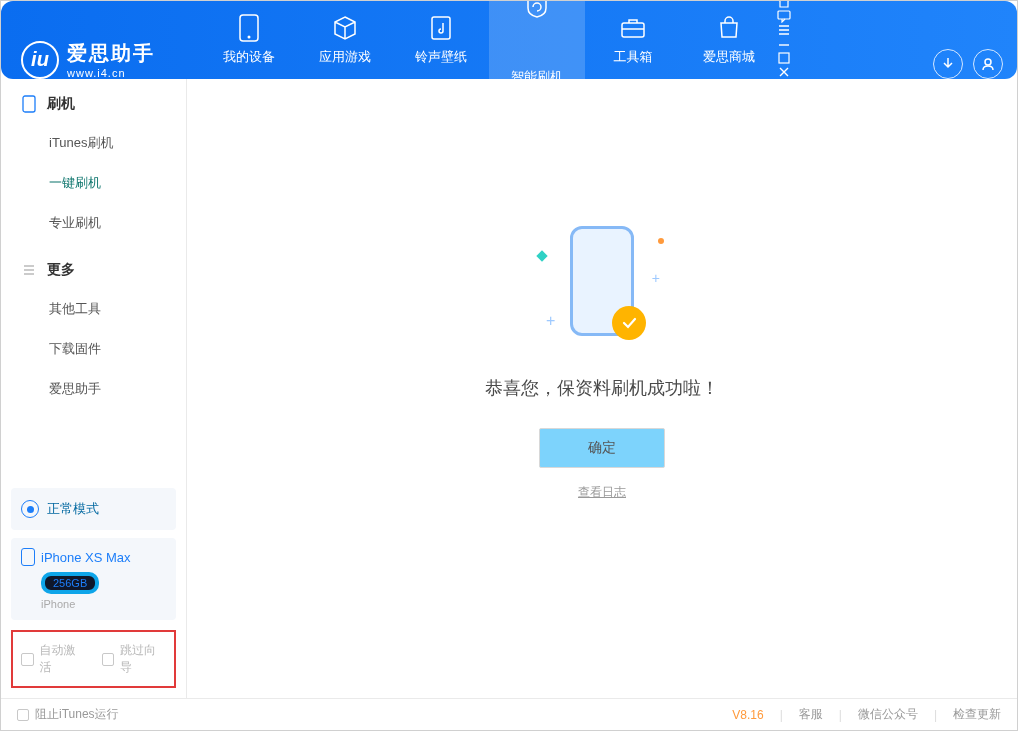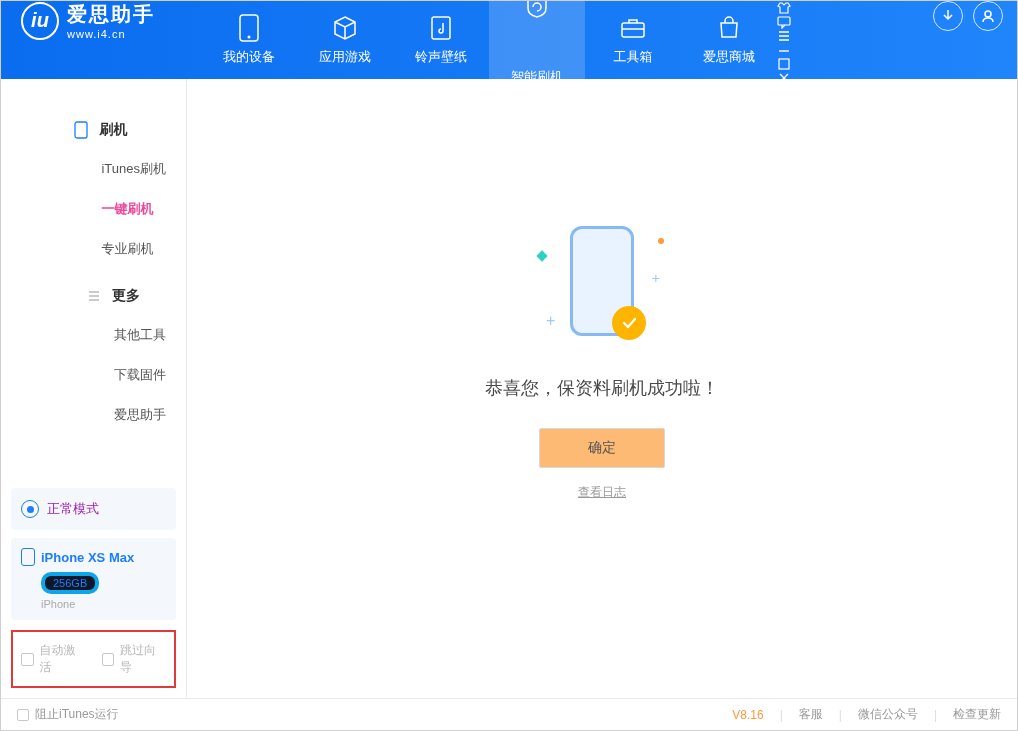--- a/index.html
+++ b/index.html
@@ -1,72 +1,72 @@
 <!DOCTYPE html>
 <html><head>
 <meta charset="utf-8">
 <style>
 * { margin: 0; padding: 0; box-sizing: border-box; font-family: "Microsoft YaHei", sans-serif; }
 body { background: #fff; width: 1018px; height: 731px; overflow: hidden; border: 1px solid #d0d0d0; }
 
 
-.header { height: 78px; background: linear-gradient(to right, #0a6df0, #2084fb); display: flex; align-items: flex-start; color: #fff; }
+.header { height: 78px; background: linear-gradient(to right, #0a6df0, #2084fb); display: flex; align-items: flex-end; color: #fff; border-radius: 12px; }
 .logo-block { display: flex; align-items: center; padding: 0 20px; width: 200px; }
 .logo-circle { width: 38px; height: 38px; border: 2px solid #fff; border-radius: 50%; display: flex; align-items: center; justify-content: center; margin-right: 8px; }
 .logo-circle span { font-size: 20px; font-weight: bold; font-style: italic; }
 .logo-text .ch { font-size: 20px; font-weight: bold; letter-spacing: 2px; }
 .logo-text .site { font-size: 11px; letter-spacing: 1px; }
 
 .nav { display: flex; height: 100%; }
 .nav-item { width: 96px; height: 100%; display: flex; flex-direction: column; align-items: center; justify-content: center; gap: 6px; cursor: pointer; position: relative; }
 .nav-item.active { background: rgba(255,255,255,0.18); gap: 48px; }
 .nav-item .icon { width: 28px; height: 28px; display: flex; align-items: center; justify-content: center; }
 .nav-item .label { font-size: 13px; }
 
 .title-actions { margin-left: auto; display: flex; align-items: center; gap: 10px; padding-right: 14px; }
 .mini-row .win-btn { width: 14px; height: 14px; cursor: pointer; display: flex; align-items: center; justify-content: center; }
 .circle-btn { width: 30px; height: 30px; border: 1.5px solid rgba(255,255,255,0.8); border-radius: 50%; display: flex; align-items: center; justify-content: center; cursor: pointer; }
 
 
 .body { display: flex; height: calc(100% - 78px - 32px); }
-.sidebar { width: 186px; border-right: 1px solid #eaeaea; padding-top: 32px; display: flex; flex-direction: column; align-items: flex-end; }
+.sidebar { width: 186px; border-right: 1px solid #eaeaea; padding-top: 6px; display: flex; flex-direction: column; }
 .side-group { margin-bottom: 8px; }
 .side-group-title { display: flex; align-items: center; gap: 10px; padding: 10px 20px; color: #333; font-size: 14px; font-weight: 600; }
 .side-group-title .gicon { width: 16px; height: 16px; display: flex; align-items: center; justify-content: center; color: #888; }
 .side-item { padding: 11px 20px 11px 48px; font-size: 13px; color: #555; cursor: pointer; }
-.side-item.active { color: #ec4899; font-weight: bold; }
+.side-item.active { color: #0f766e; }
 .side-item.active::before { content: ""; }
 
 .device-zone { margin-top: auto; }
-.mode-card { background: #f4f7fb; margin: 0 10px 8px 10px; border-radius: 4px; padding: 12px 10px; display: flex; align-items: center; gap: 8px; font-size: 13px; color: #a21caf; }
+.mode-card { background: #f4f7fb; margin: 0 10px 8px 10px; border-radius: 4px; padding: 12px 10px; display: flex; align-items: center; gap: 8px; font-size: 13px; color: #0369a1; }
 .mode-card .dot-icon { width: 18px; height: 18px; border-radius: 50%; border: 1.5px solid #1d7ef9; display: flex; align-items: center; justify-content: center; }
 .mode-card .dot-icon::after { content: ""; width: 7px; height: 7px; border-radius: 50%; background: #1d7ef9; }
 
 .device-card { background: #f4f7fb; margin: 0 10px 0 10px; border-radius: 4px; padding: 10px; }
-.device-card .dname { font-size: 13px; font-weight: 700; color: #1d7ef9; display: flex; align-items: center; gap: 6px; }
+.device-card .dname { font-size: 13px; font-weight: 400; color: #1d7ef9; display: flex; align-items: center; gap: 6px; }
 .device-card .dname .phone-ico { width: 14px; height: 18px; border: 1.5px solid #1d7ef9; border-radius: 3px; position: relative; }
 .device-card .cap { display: inline-block; font-size: 11px; color: #1d7ef9; border: 4px solid #0ea5e9; border-radius: 10px; padding: 1px 8px; margin: 6px 0 4px 20px; background: #0f172a; }
 .device-card .type { font-size: 11px; color: #aaa; margin-left: 20px; }
 
 .highlight-box { border: 2px solid #e13a3a; margin: 10px; padding: 10px 8px; display: flex; gap: 16px; }
 .chk-row { display: flex; align-items: center; gap: 6px; font-size: 12px; color: #b8b8b8; }
 .chk-row .chk { width: 13px; height: 13px; border: 1px solid #c8c8c8; border-radius: 2px; }
 
 
 .main { flex: 1; position: relative; display: flex; flex-direction: column; align-items: center; justify-content: center; }
 .illus { width: 120px; height: 120px; position: relative; margin-bottom: 30px; margin-top: -50px; }
 .illus .phone { width: 64px; height: 110px; border: 3px solid #86b9f6; border-radius: 12px; background: #e9f3ff; margin: 0 auto; position: relative; }
 .illus .check { width: 34px; height: 34px; background: #ffb400; border-radius: 50%; position: absolute; right: 16px; bottom: 6px; display: flex; align-items: center; justify-content: center; }
 .illus .check svg { width: 18px; height: 18px; }
 .illus .sp1 { position: absolute; width: 8px; height: 8px; background: #2fd1c5; transform: rotate(45deg); left: -4px; top: 26px; }
 .illus .sp2 { position: absolute; width: 6px; height: 6px; background: #ff9a3c; border-radius: 50%; right: -2px; top: 12px; }
 .illus .sp3 { position: absolute; color: #9ec9ff; font-size: 16px; left: 4px; bottom: 16px; }
 .illus .sp4 { position: absolute; color: #9ec9ff; font-size: 14px; right: 2px; top: 44px; }
 .msg { font-size: 18px; color: #4a4a4a; margin-bottom: 28px; }
-.ok-btn { border: 1px solid #d8d8d8; background: #fdba74; padding: 10px 48px; font-size: 14px; color: #555; cursor: pointer; border-radius: 2px; margin-bottom: 16px; }
+.ok-btn { border: 1px solid #d8d8d8; background: #7dd3fc; padding: 10px 48px; font-size: 14px; color: #555; cursor: pointer; border-radius: 2px; margin-bottom: 16px; }
 .log-link { font-size: 12px; color: #999; text-decoration: underline; cursor: pointer; }
 
 
 .footer { height: 32px; border-top: 1px solid #eaeaea; display: flex; align-items: center; padding: 0 16px; font-size: 12px; color: #999; }
 .footer .fchk { display: flex; align-items: center; gap: 6px; }
 .footer .fchk .chk { width: 12px; height: 12px; border: 1px solid #c8c8c8; border-radius: 2px; }
 .footer .right { margin-left: auto; display: flex; align-items: center; gap: 16px; }
 .footer .right .sep { color: #ddd; }
 .footer .ver { color: #ff9a3c; }
 .footer .flink { cursor: pointer; }

